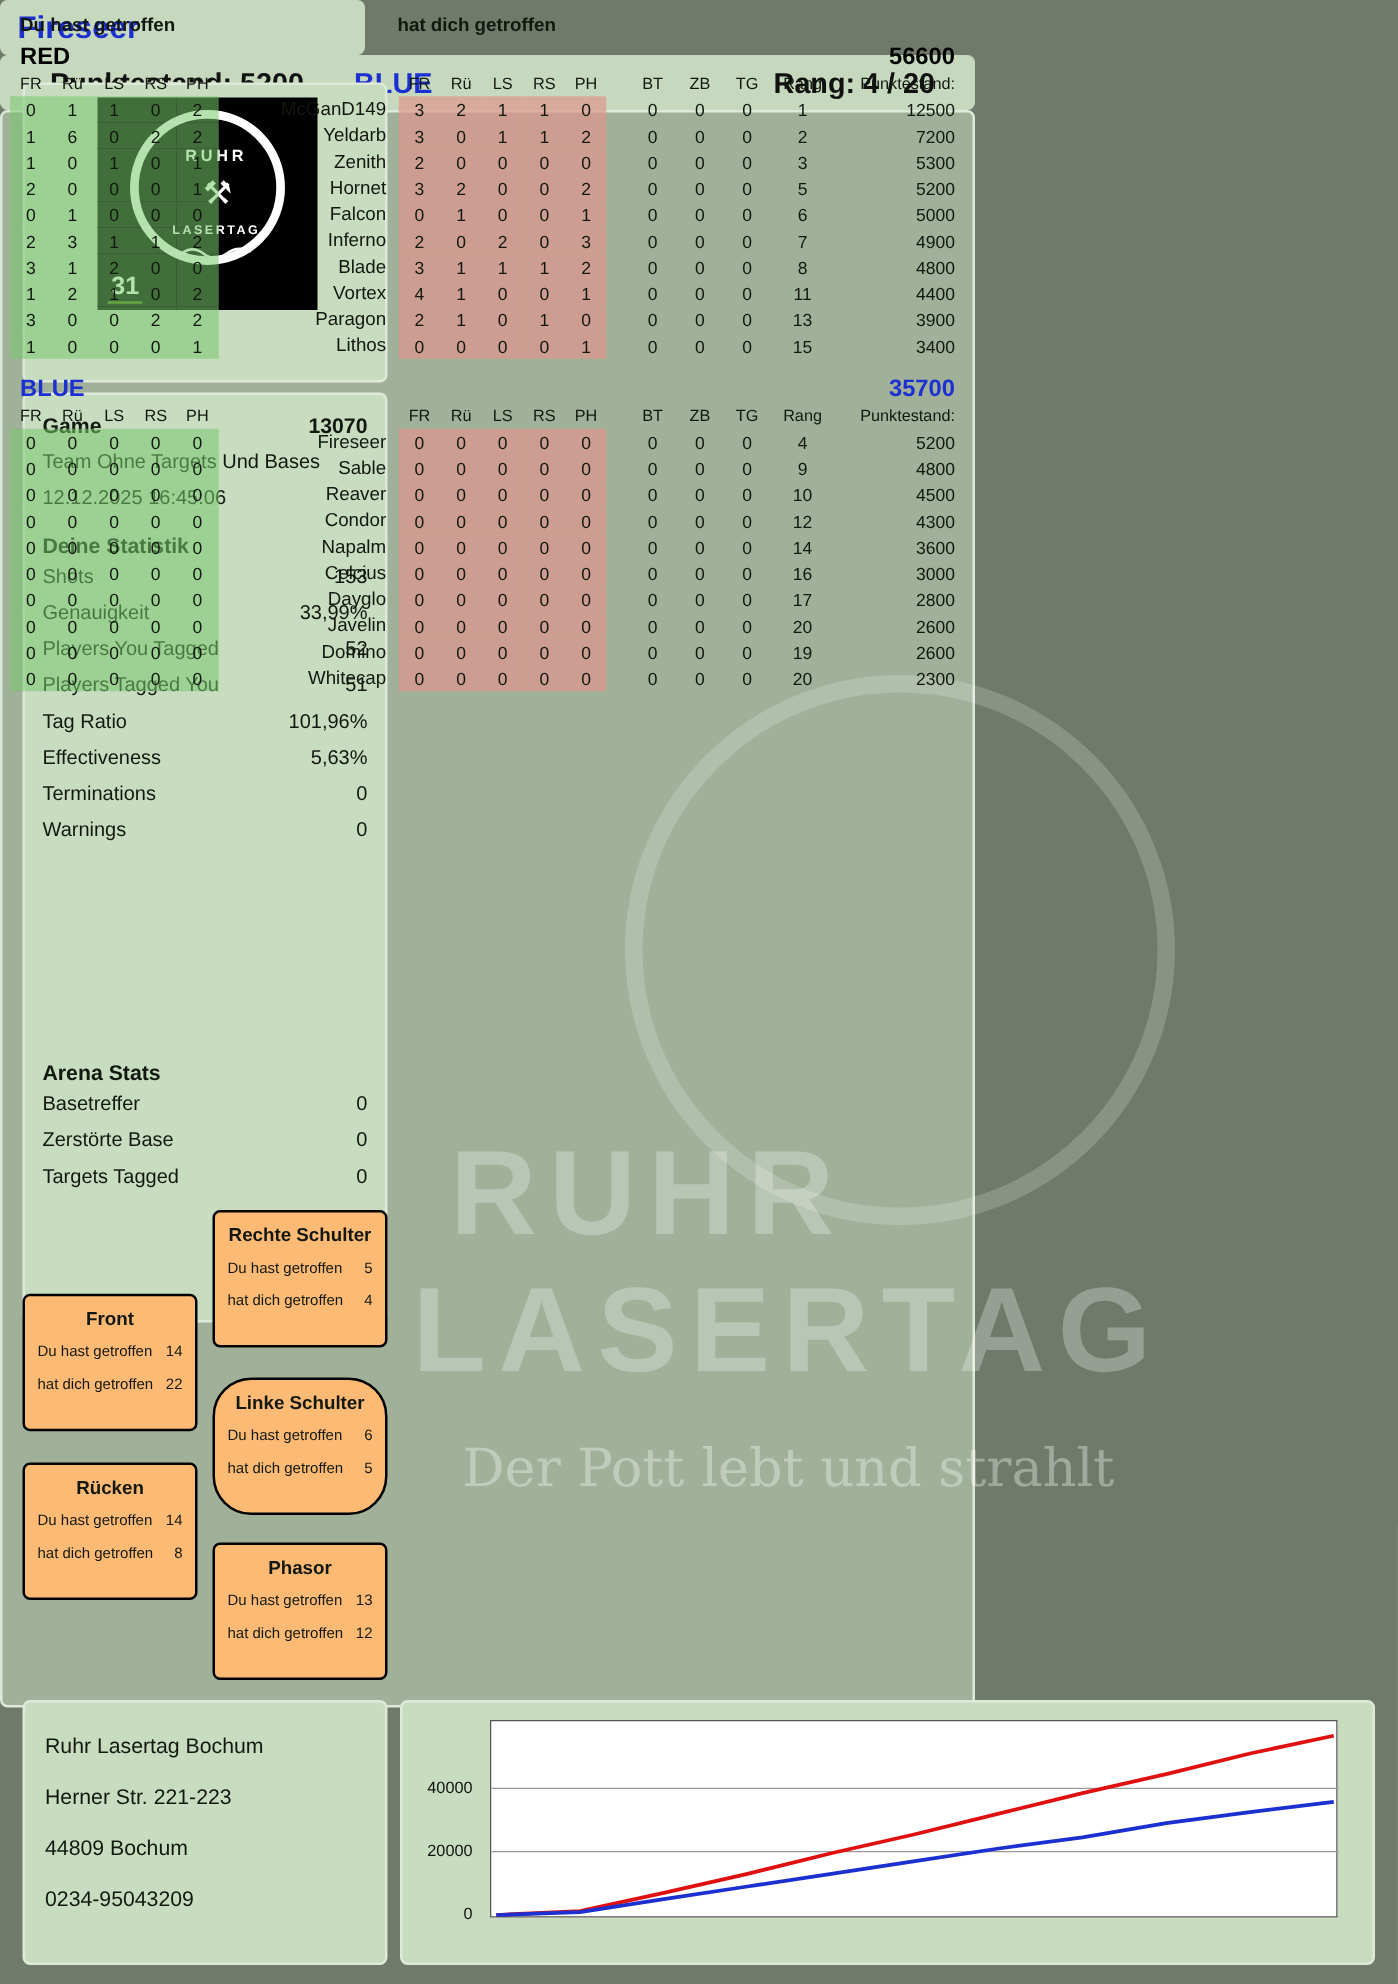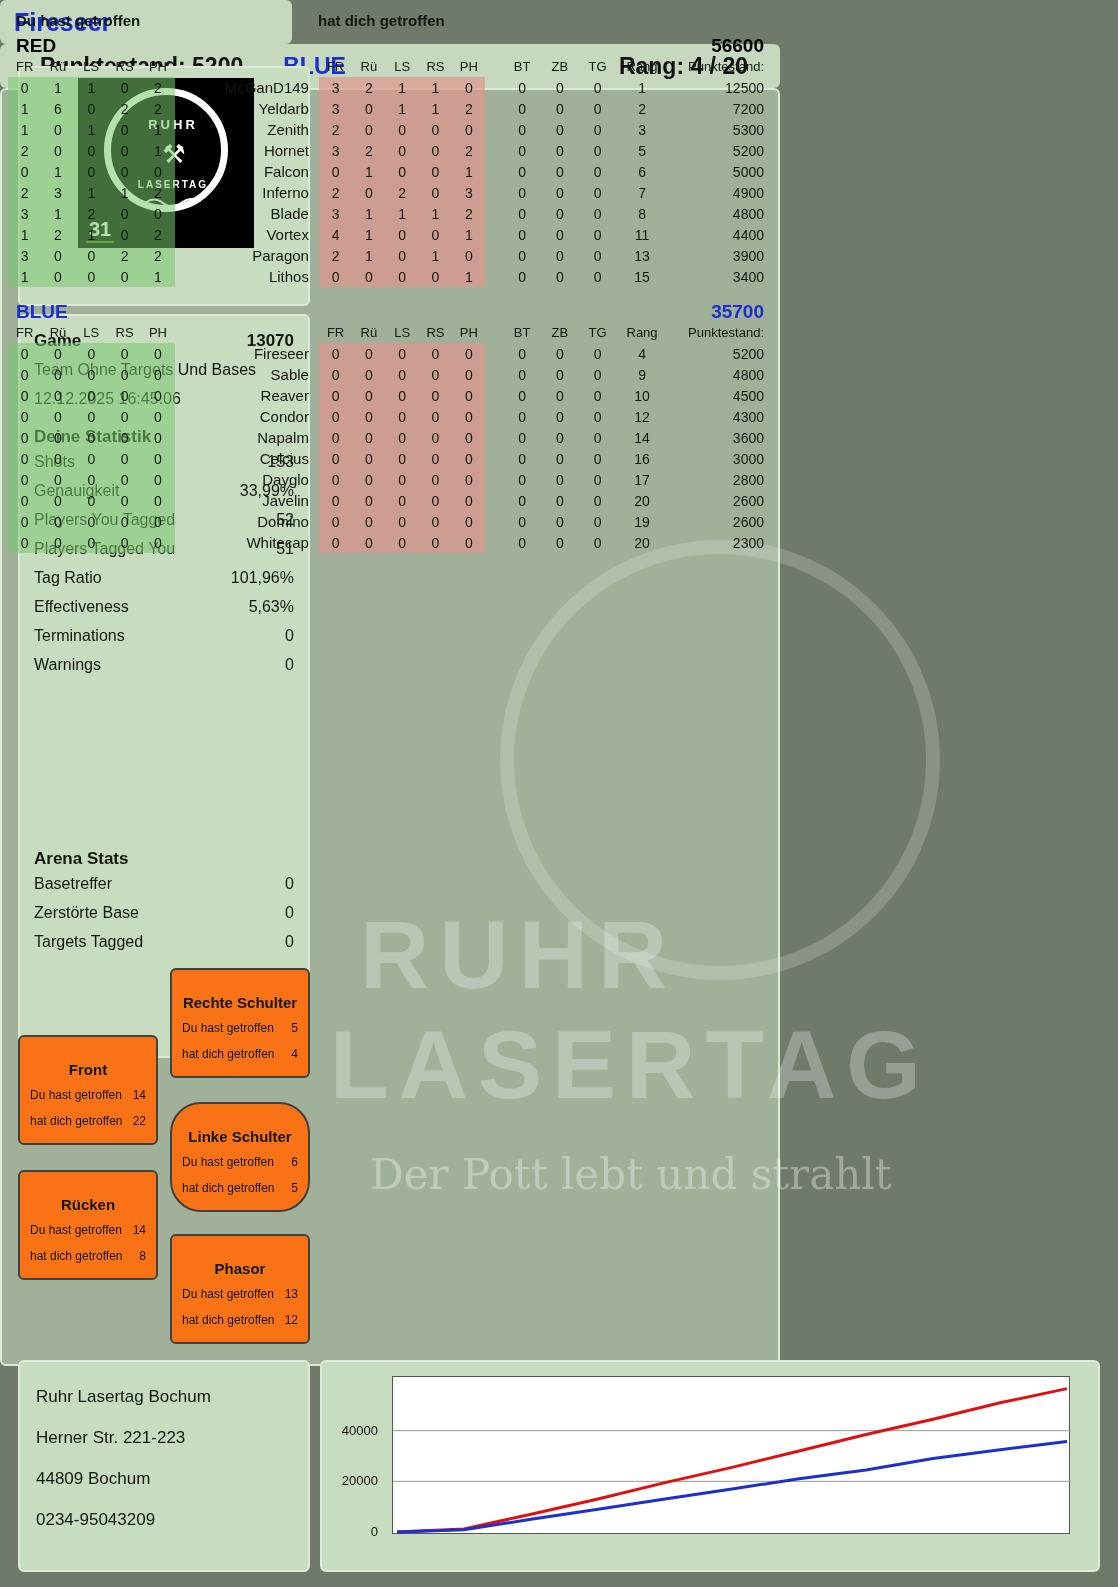--- a/index.html
+++ b/index.html
@@ -94,21 +94,21 @@
     font-size: 20px; font-weight: bold; border-bottom: 2px solid #4d7c0f; padding: 0 3px;
   }
 
   #game-panel { left: 18px; top: 314px; width: 292px; height: 744px; padding: 10px 14px; }
   .row { display: flex; justify-content: space-between; font-size: 16px; color: #12180f; line-height: 29px;}
   .row.bold { font-weight: bold; font-size: 17px; }
   .section-title { font-weight: bold; font-size: 17px; margin-top: 14px; color: #12180f;}
   .plain { font-size: 16px; color: #12180f; line-height: 29px;}
 
   
-  .zonebox { background: #f97316; border: 2px solid #404040; border-radius: 6px; position: absolute; padding: 24px 10px; }
+  .zonebox { background: #fdba74; border: 2px solid #000000; border-radius: 6px; position: absolute; padding: 10px 10px; }
   .zonebox .zt { text-align: center; font-weight: bold; font-size: 15px; color: #12180f; margin-bottom: 4px;}
   .zonebox .zr { display: flex; justify-content: space-between; font-size: 12px; color: #12180f; line-height: 26px;}
   #zone-front  { left: 18px;  top: 1035px; width: 140px; height: 110px; }
   #zone-ruecken{ left: 18px;  top: 1170px; width: 140px; height: 110px; }
   #zone-rs     { left: 170px; top: 968px;  width: 140px; height: 110px; }
   #zone-ls     { left: 170px; top: 1102px; width: 140px; height: 110px; border-radius: 31px; }
   #zone-ph     { left: 170px; top: 1234px; width: 140px; height: 110px; }
 
   #address-panel { left: 18px; top: 1360px; width: 292px; height: 212px; padding: 14px 16px; }
   #address-panel div { font-size: 17px; color: #12180f; line-height: 41px;}

